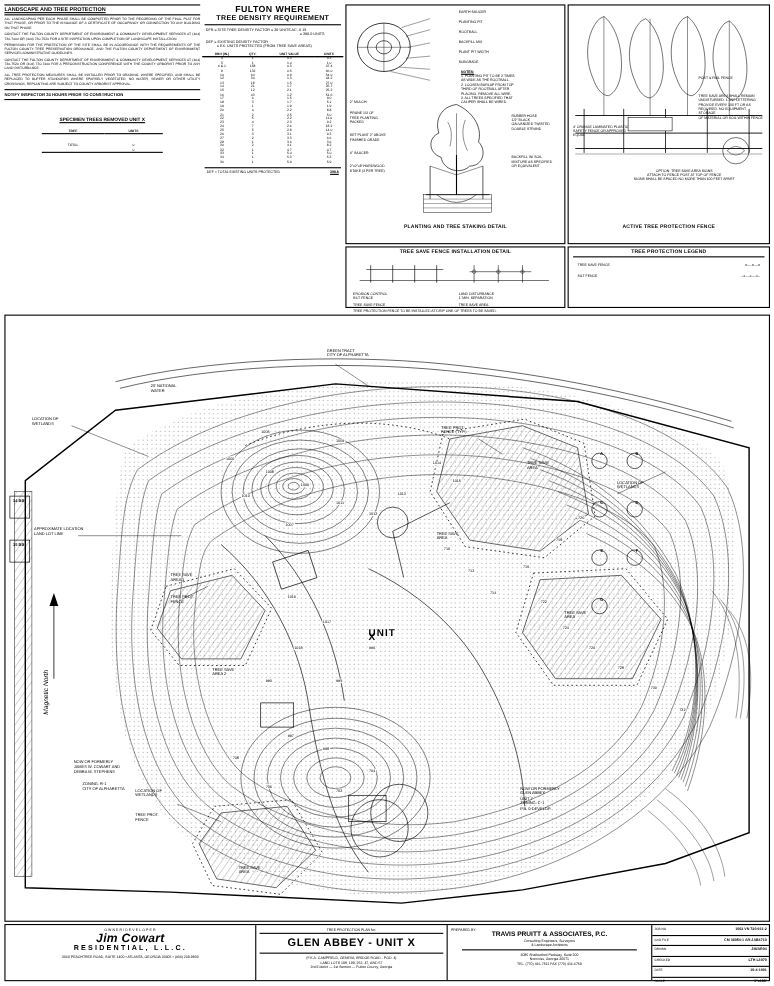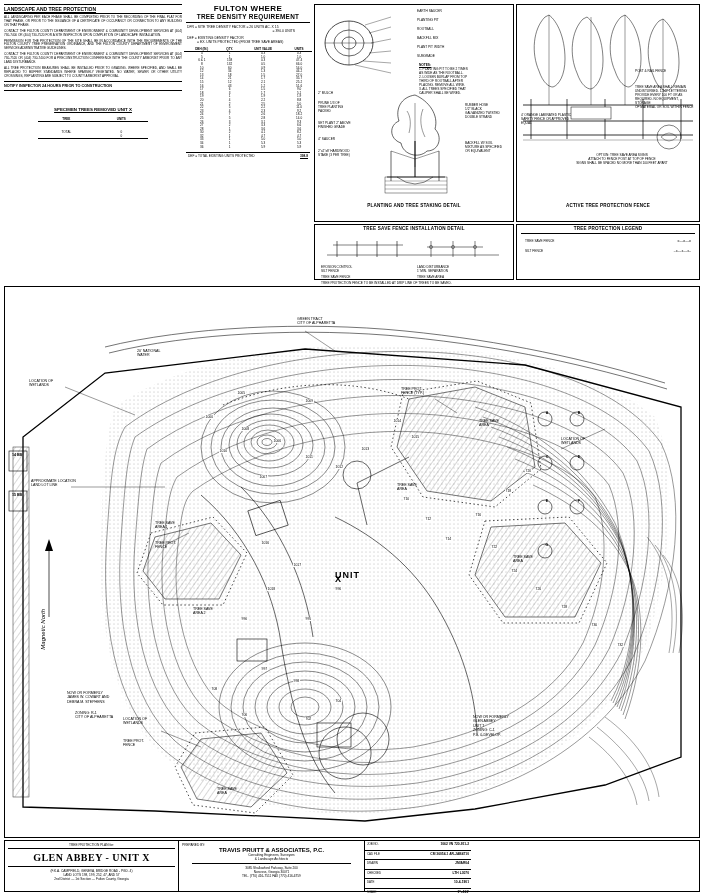--- a/index.html
+++ b/index.html
@@ -708,25 +708,31 @@
         <div style="position: absolute; font-size: 3.6px; font-weight: bold; text-align: center; width: 16px; white-space: pre; left: 534px; top: 168px;">C</div>
         <div style="position: absolute; font-size: 3.6px; font-weight: bold; text-align: center; width: 16px; white-space: pre; left: 566px; top: 168px;">D</div>
         <div style="position: absolute; font-size: 3.6px; font-weight: bold; text-align: center; width: 16px; white-space: pre; left: 534px; top: 212px;">E</div>
         <div style="position: absolute; font-size: 3.6px; font-weight: bold; text-align: center; width: 16px; white-space: pre; left: 566px; top: 212px;">F</div>
         <div style="position: absolute; font-size: 3.6px; font-weight: bold; text-align: center; width: 16px; white-space: pre; left: 534px; top: 256px;">G</div>
       </div>
     </div>
 
   <div id="tblock" class="bx">
 
+    <div class="tb" id="tb-owner">
+      <div class="t3 ctr" style="letter-spacing:1px;">OWNER/DEVELOPER</div>
+      <div class="ctr owner-name">Jim Cowart</div>
+      <div class="ctr owner-sub">RESIDENTIAL, L.L.C.</div>
+      <div class="ctr small" style="margin-top:2px;">3060 PEACHTREE ROAD, SUITE 1400 • ATLANTA, GEORGIA 30305 • (404) 239-9800</div>
+    </div>
 
     <div class="tb" id="tb-proj">
       <div class="ctr t3">TREE PROTECTION PLAN for:</div>
       <div class="hr" style="margin:1px 0;"></div>
-      <div class="ctr proj-name" style="margin-top:3px;font-family:Liberation Serif, serif;">GLEN ABBEY - UNIT X</div>
+      <div class="ctr proj-name" style="margin-top:3px;">GLEN ABBEY - UNIT X</div>
       <div class="hr" style="margin:3px 0 2px 0;"></div>
       <div class="ctr small">(F.K.A. CAMPFIELD, GENEVA, BRIDGE ROAD - PGD. 4)</div>
       <div class="ctr small">LAND LOTS 198, 199, 252, 47, AND 57</div>
       <div class="ctr small">2nd District — 1st Section — Fulton County, Georgia</div>
     </div>
 
     <div class="tb" id="tb-prep">
       <div class="t3">PREPARED BY:</div>
       <div class="ctr" style="font-size:6px;font-weight:bold;">TRAVIS PRUITT &amp; ASSOCIATES, P.C.</div>
       <div class="ctr small">Consulting Engineers, Surveyors</div>

